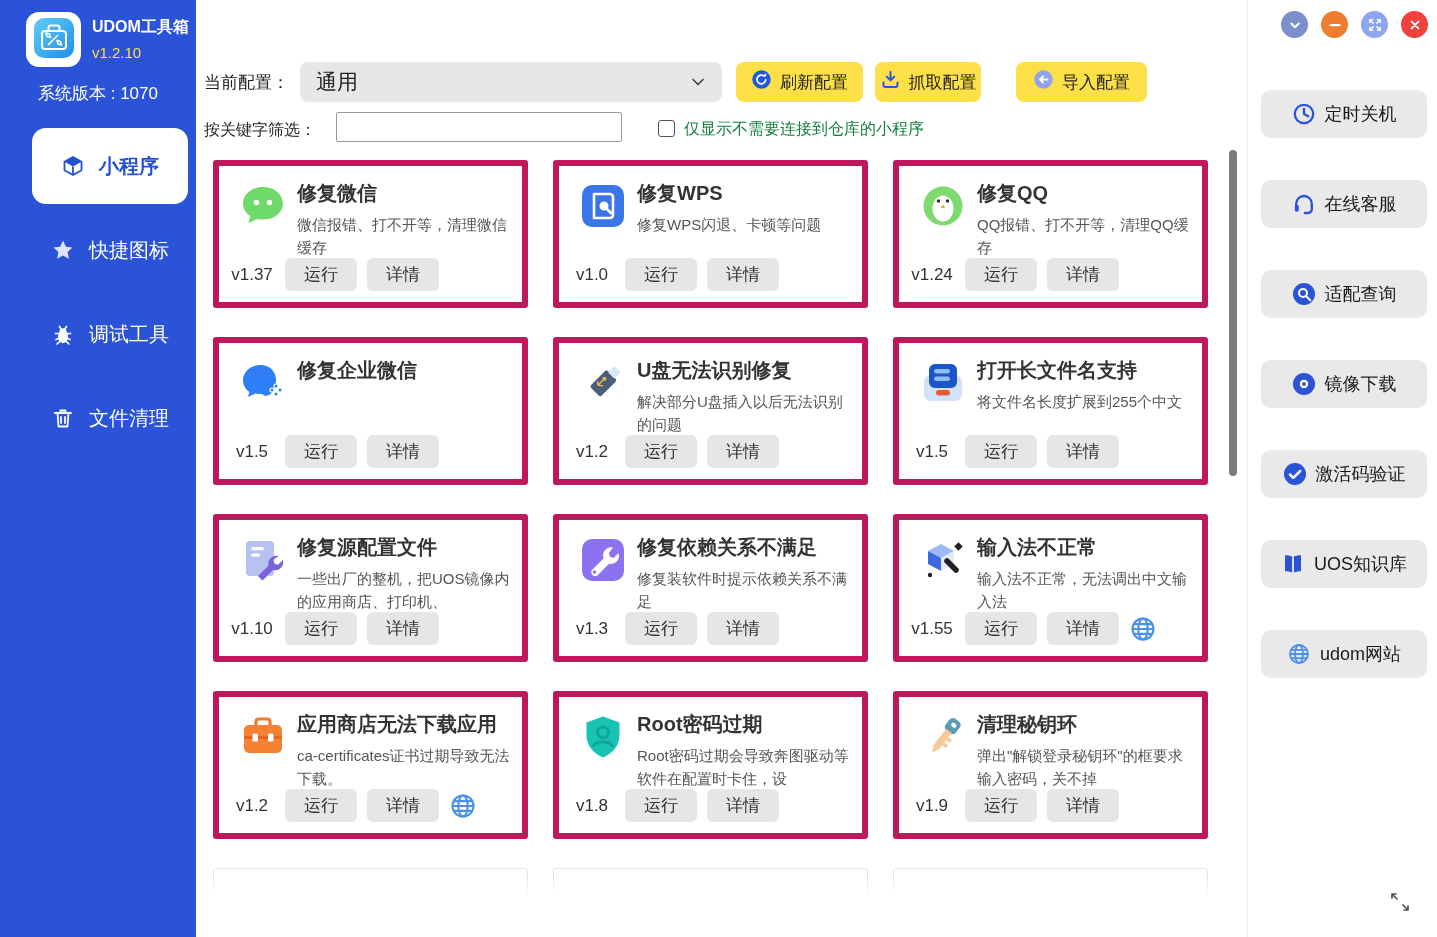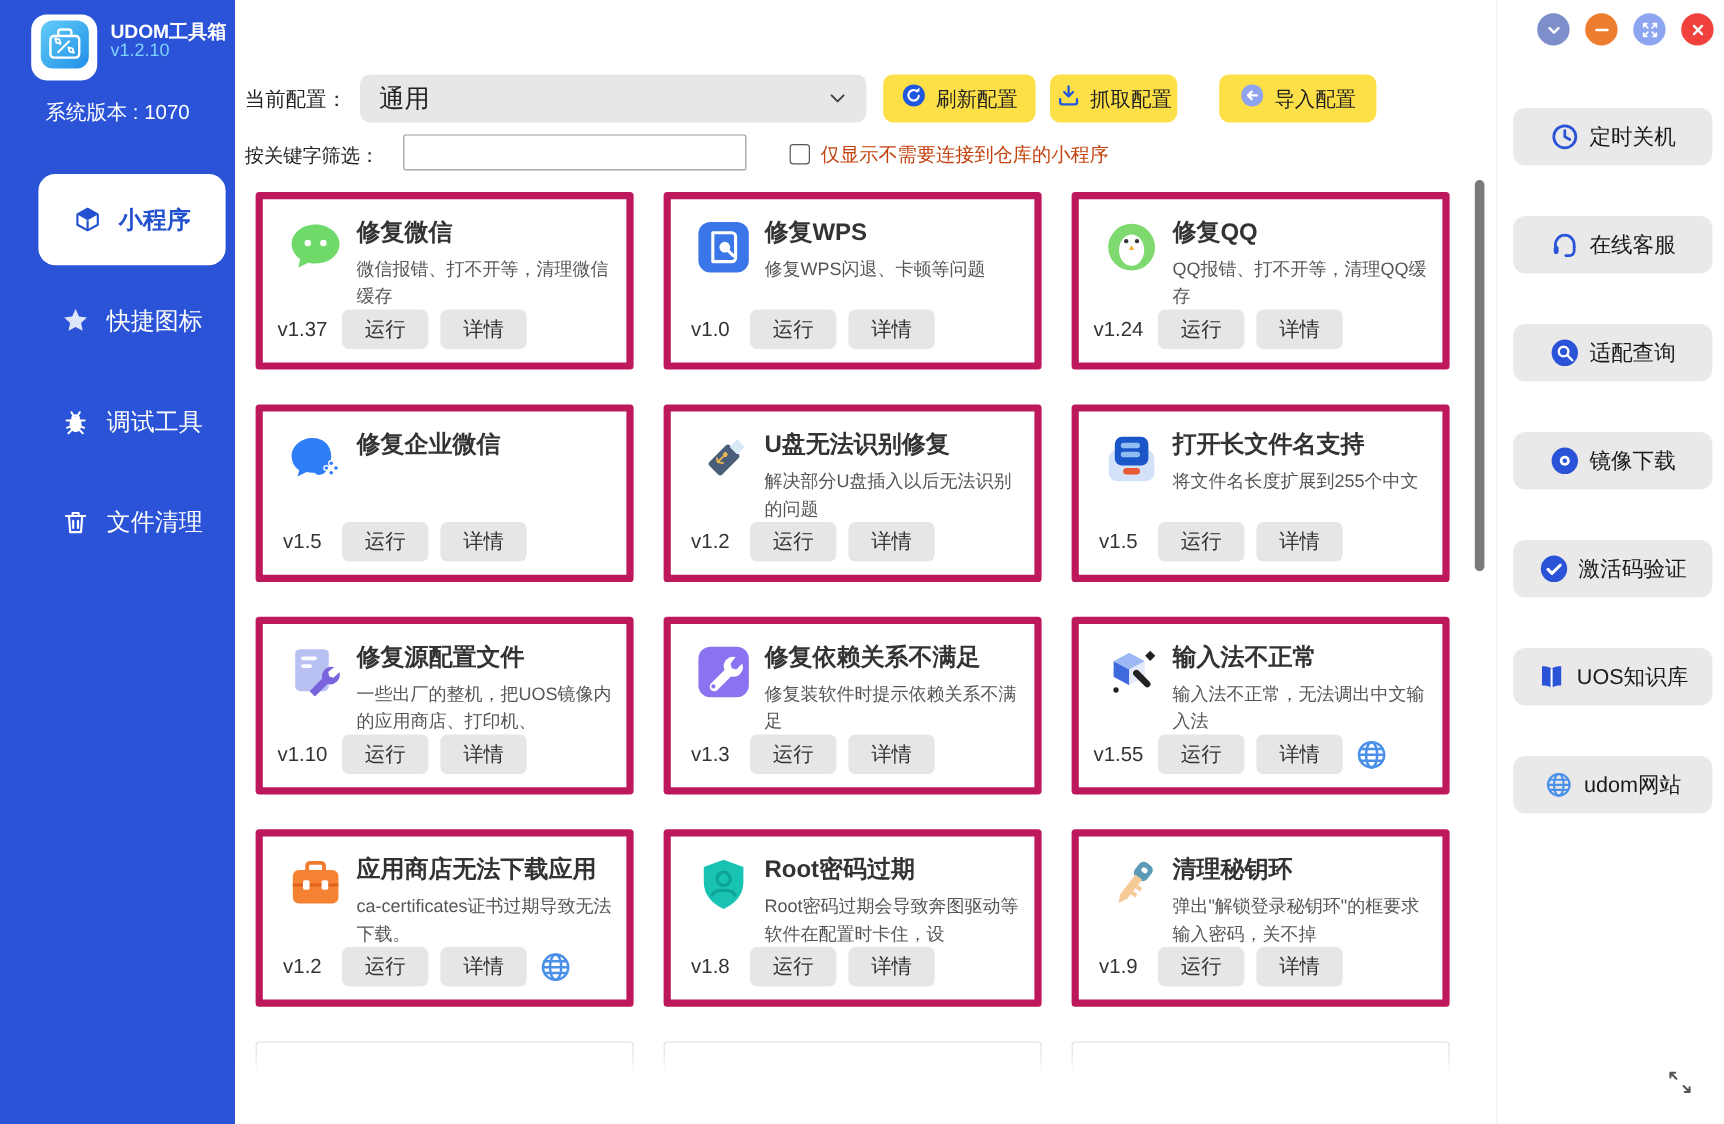--- a/index.html
+++ b/index.html
@@ -6,23 +6,23 @@
   html,body { width:1437px; height:937px; }
   body {
     position:relative; overflow:hidden; background:#fff;
     font-family:"Liberation Sans","DejaVu Sans",sans-serif; color:#222;
   }
   
   .sidebar { position:absolute; left:0; top:0; width:196px; height:937px; background:#2a53d8; }
   .logo { position:absolute; left:26px; top:12px; width:55px; height:55px; background:#fff; border-radius:13px; display:flex; align-items:center; justify-content:center; }
   .logo svg { width:44px; height:44px; }
   .app-title { position:absolute; left:92px; top:17px; color:#fff; font-size:16px; font-weight:bold; }
-  .app-version { position:absolute; left:92px; top:34px; color:#7dd3fc; font-size:15px; }
+  .app-version { position:absolute; left:92px; top:44px; color:#fde047; font-size:15px; }
   .sys-version { position:absolute; top:82px; left:0; width:196px; text-align:center; color:#fff; font-size:17px; }
-  .nav { position:absolute; top:145px; left:0; right:0;padding-left:24px; }
+  .nav { position:absolute; top:128px; left:0; right:0;padding-left:24px; }
   .nav-item { height:76px; margin:0 8px 8px 8px; display:flex; align-items:center; justify-content:center; gap:14px; color:#fff; font-size:20px; border-radius:14px; cursor:pointer; }
   .nav-item.active { background:#fff; color:#2350cf; font-weight:bold; }
   .nav-icon { width:24px; height:24px; display:inline-flex; }
   .nav-icon svg { width:24px; height:24px; }
   
   .wctrls { position:absolute; top:11px; right:9px; display:flex; gap:13px; }
   .wctrl { width:27px; height:27px; border-radius:50%; border:none; display:flex; align-items:center; justify-content:center; cursor:pointer; padding:0; }
   .wctrl svg { width:18px; height:18px; }
   .wctrl[data-ctrl="collapse"] { background:#7d8fcb; }
   .wctrl[data-ctrl="minimize"] { background:#ee7e2f; }
@@ -35,21 +35,21 @@
   .dropdown .dd-value { flex:1; }
   .dropdown .dd-chev { width:20px; height:20px; }
   .tbtn { position:absolute; top:62px; height:40px; background:#fde047; border:none; border-radius:8px; display:flex; align-items:center; justify-content:center; gap:8px; font-size:17px; color:#222; cursor:pointer; font-family:inherit; }
   .tbtn svg { width:21px; height:21px; }
   .tbtn.refresh { left:540px; width:127px; }
   .tbtn.fetch   { left:679px; width:106px; }
   .tbtn.import  { left:820px; width:131px; }
   .filter-label { position:absolute; left:8px; top:120px; font-size:16px; color:#222; }
   .filter-input { position:absolute; left:140px; top:112px; width:286px; height:30px; border:1px solid #9a9a9a; border-radius:2px; font-size:15px; padding:0 8px; font-family:inherit; background:#fff; }
   .checkbox { position:absolute; left:462px; top:120px; width:17px; height:17px; border:1.5px solid #555; border-radius:3px; background:#fff; cursor:pointer; }
-  .cb-label { position:absolute; left:488px; top:119px; font-size:16px; color:#c2410c; }
+  .cb-label { position:absolute; left:488px; top:119px; font-size:16px; color:#15803d; }
   
   .card-grid { position:absolute; left:17px; top:160px; display:grid; grid-template-columns:repeat(3,315px); column-gap:25px; row-gap:29px; grid-auto-rows:148px; }
   .card { position:relative; width:315px; height:148px; background:#fff; border:6px solid #be185d; border-radius:3px; }
   .card-icon { position:absolute; left:20px; top:16px; width:48px; height:48px; }
   .card-icon svg { width:48px; height:48px; }
   .card-title { position:absolute; left:78px; top:14px; right:6px; font-size:20px; font-weight:bold; color:#333; white-space:nowrap; overflow:hidden; }
   .card-desc { position:absolute; left:78px; top:47px; right:10px; font-size:15px; color:#555; line-height:1.55; max-height:48px; overflow:hidden; }
   .card-footer { position:absolute; left:0; right:0; bottom:11px; height:33px; display:flex; align-items:center; }
   .card-version { width:66px; text-align:center; font-size:17px; color:#333; flex:0 0 66px; }
   .card-btn { width:72px; height:33px; background:#e6e6e6; border:none; border-radius:6px; font-size:17px; color:#333; cursor:pointer; margin-right:10px; font-family:inherit; }

